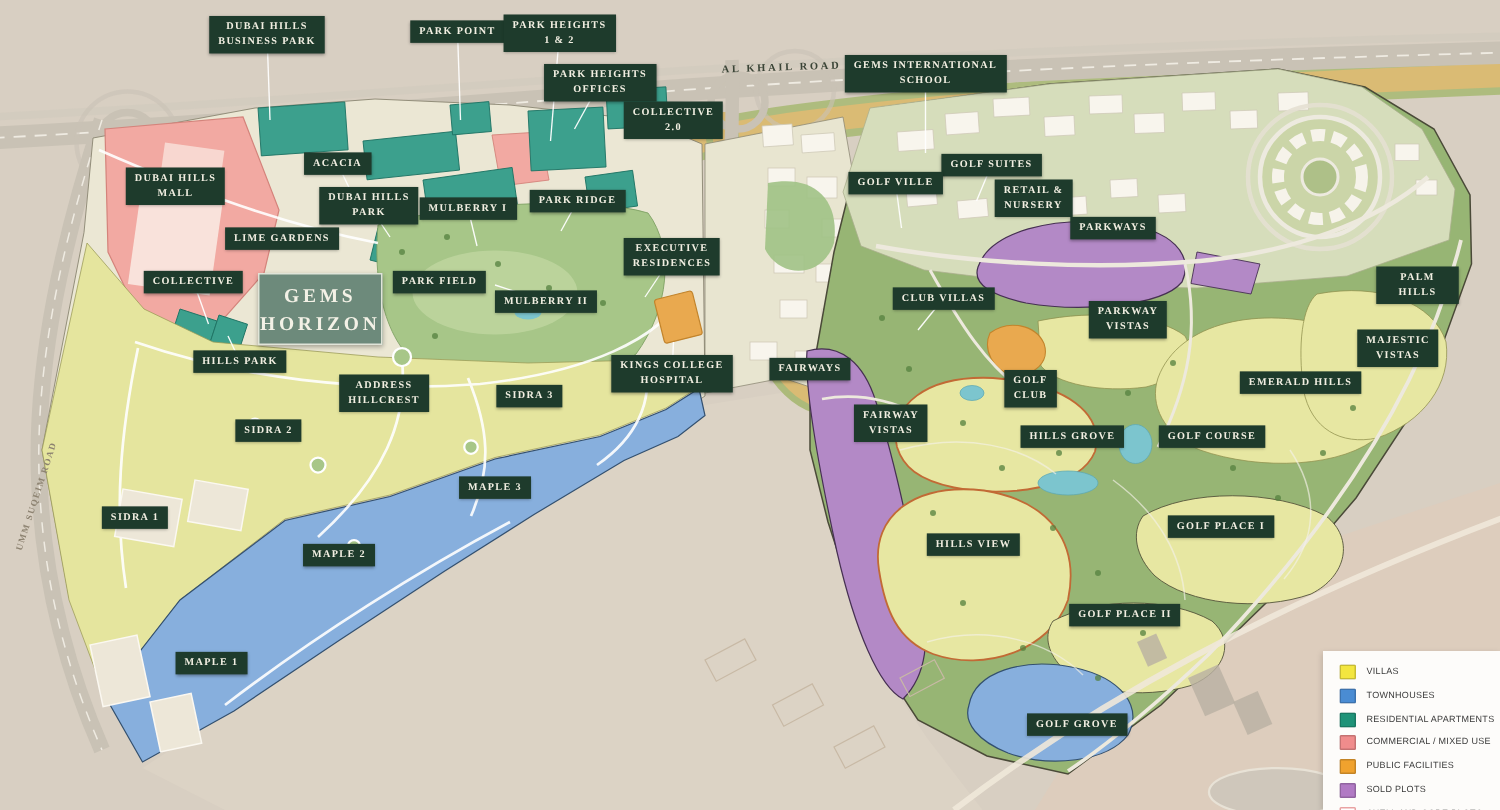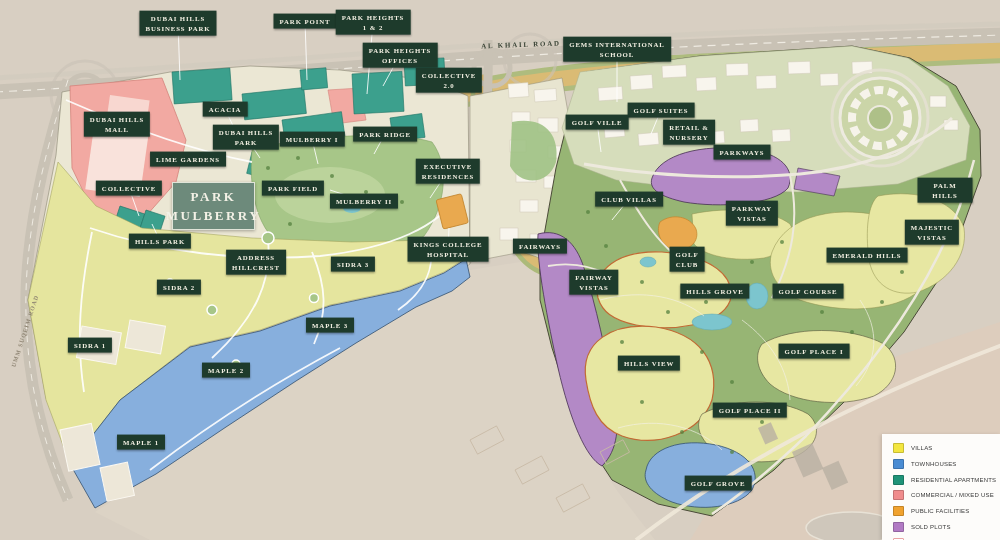--- a/index.html
+++ b/index.html
@@ -312,21 +312,21 @@
       <div class="map-label" style="left: 256px; top: 262px;">ADDRESS
 HILLCREST</div>
       <div class="map-label" style="left: 353px; top: 264px;">SIDRA 3</div>
       <div class="map-label" style="left: 179px; top: 287px;">SIDRA 2</div>
       <div class="map-label" style="left: 90px; top: 345px;">SIDRA 1</div>
       <div class="map-label" style="left: 330px; top: 325px;">MAPLE 3</div>
       <div class="map-label" style="left: 226px; top: 370px;">MAPLE 2</div>
       <div class="map-label" style="left: 141px; top: 442px;">MAPLE 1</div>
     </div>
 
-<div class="big-label">PARK MULBERRY</div>
+<div class="big-label">GEMS HORIZON</div>
 <div class="road-label al-khail">AL KHAIL ROAD</div>
 <div class="road-label umm-suqeim">UMM SUQEIM ROAD</div>
 
 <div class="legend">
   <div id="legend-items">
         <div class="legend-item">
           <span class="legend-swatch" style="background: rgb(243, 230, 63);"></span>
           <span class="legend-label">VILLAS</span>
         </div>
         <div class="legend-item">

